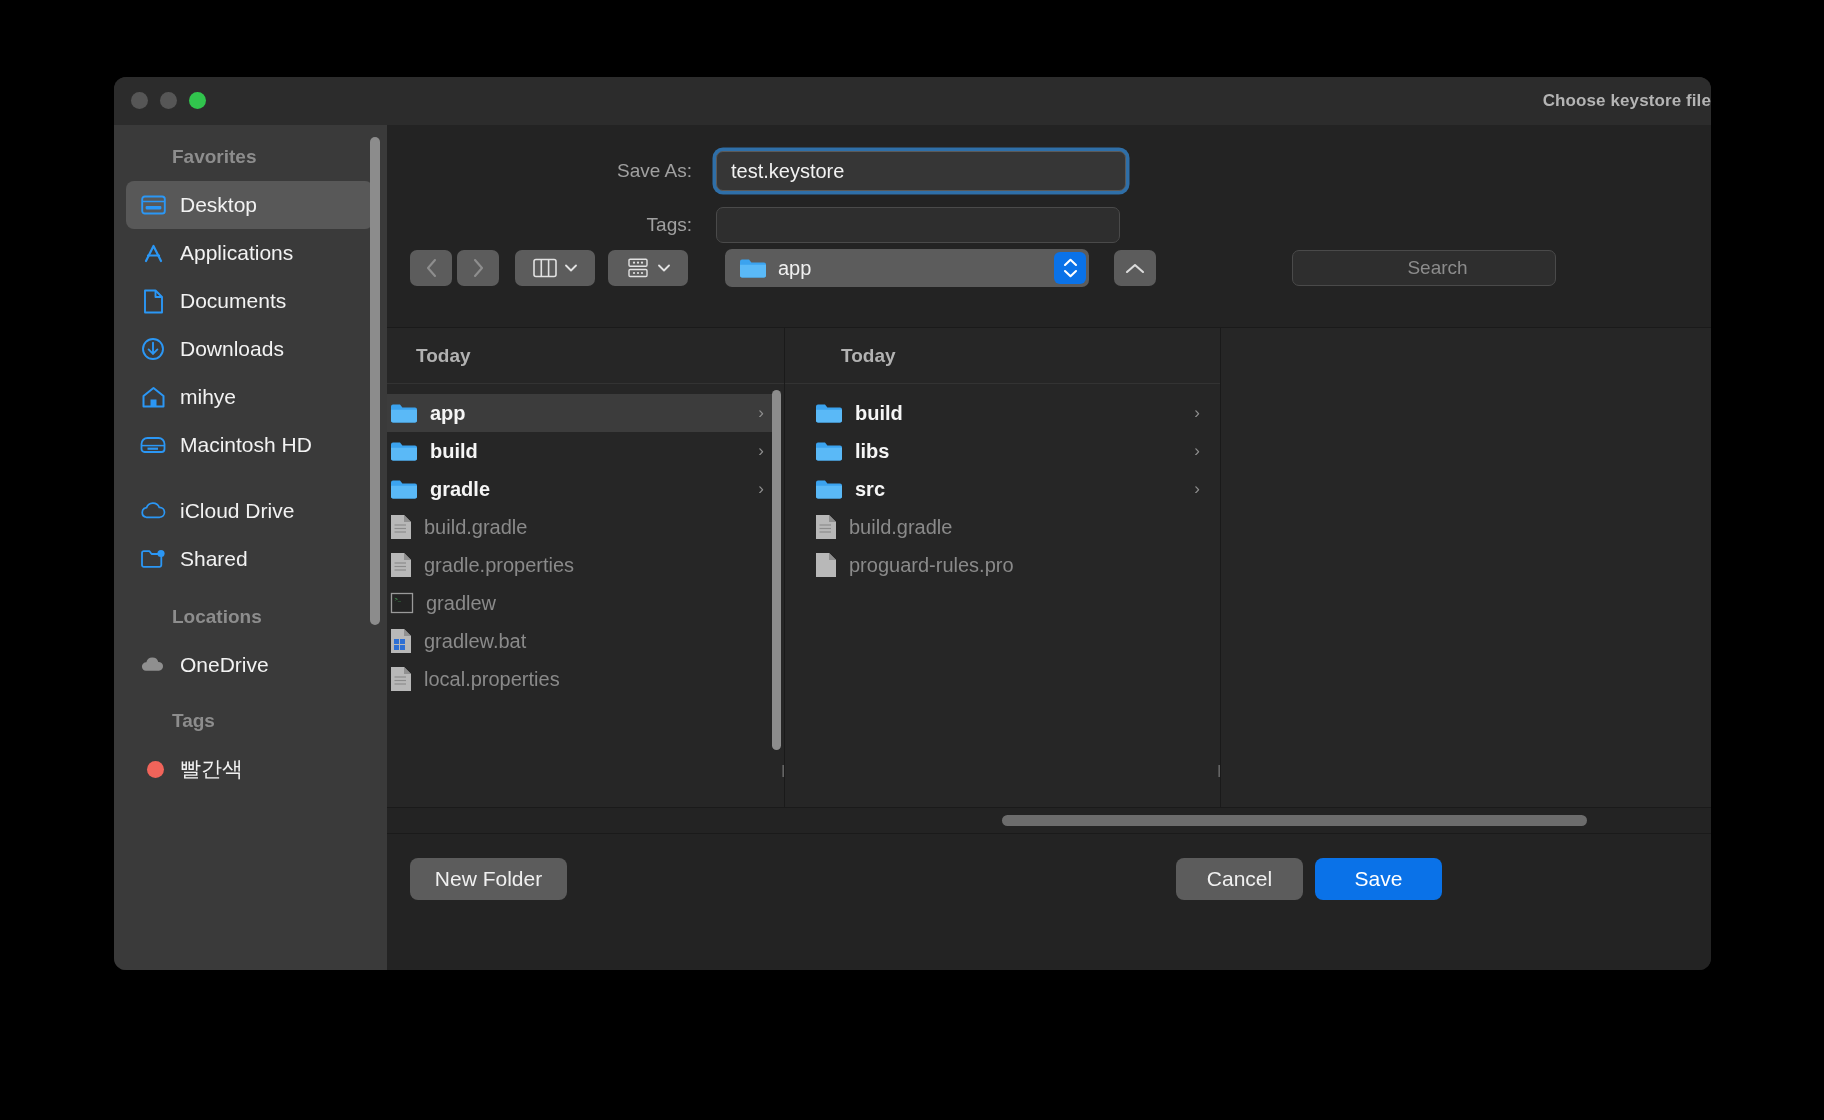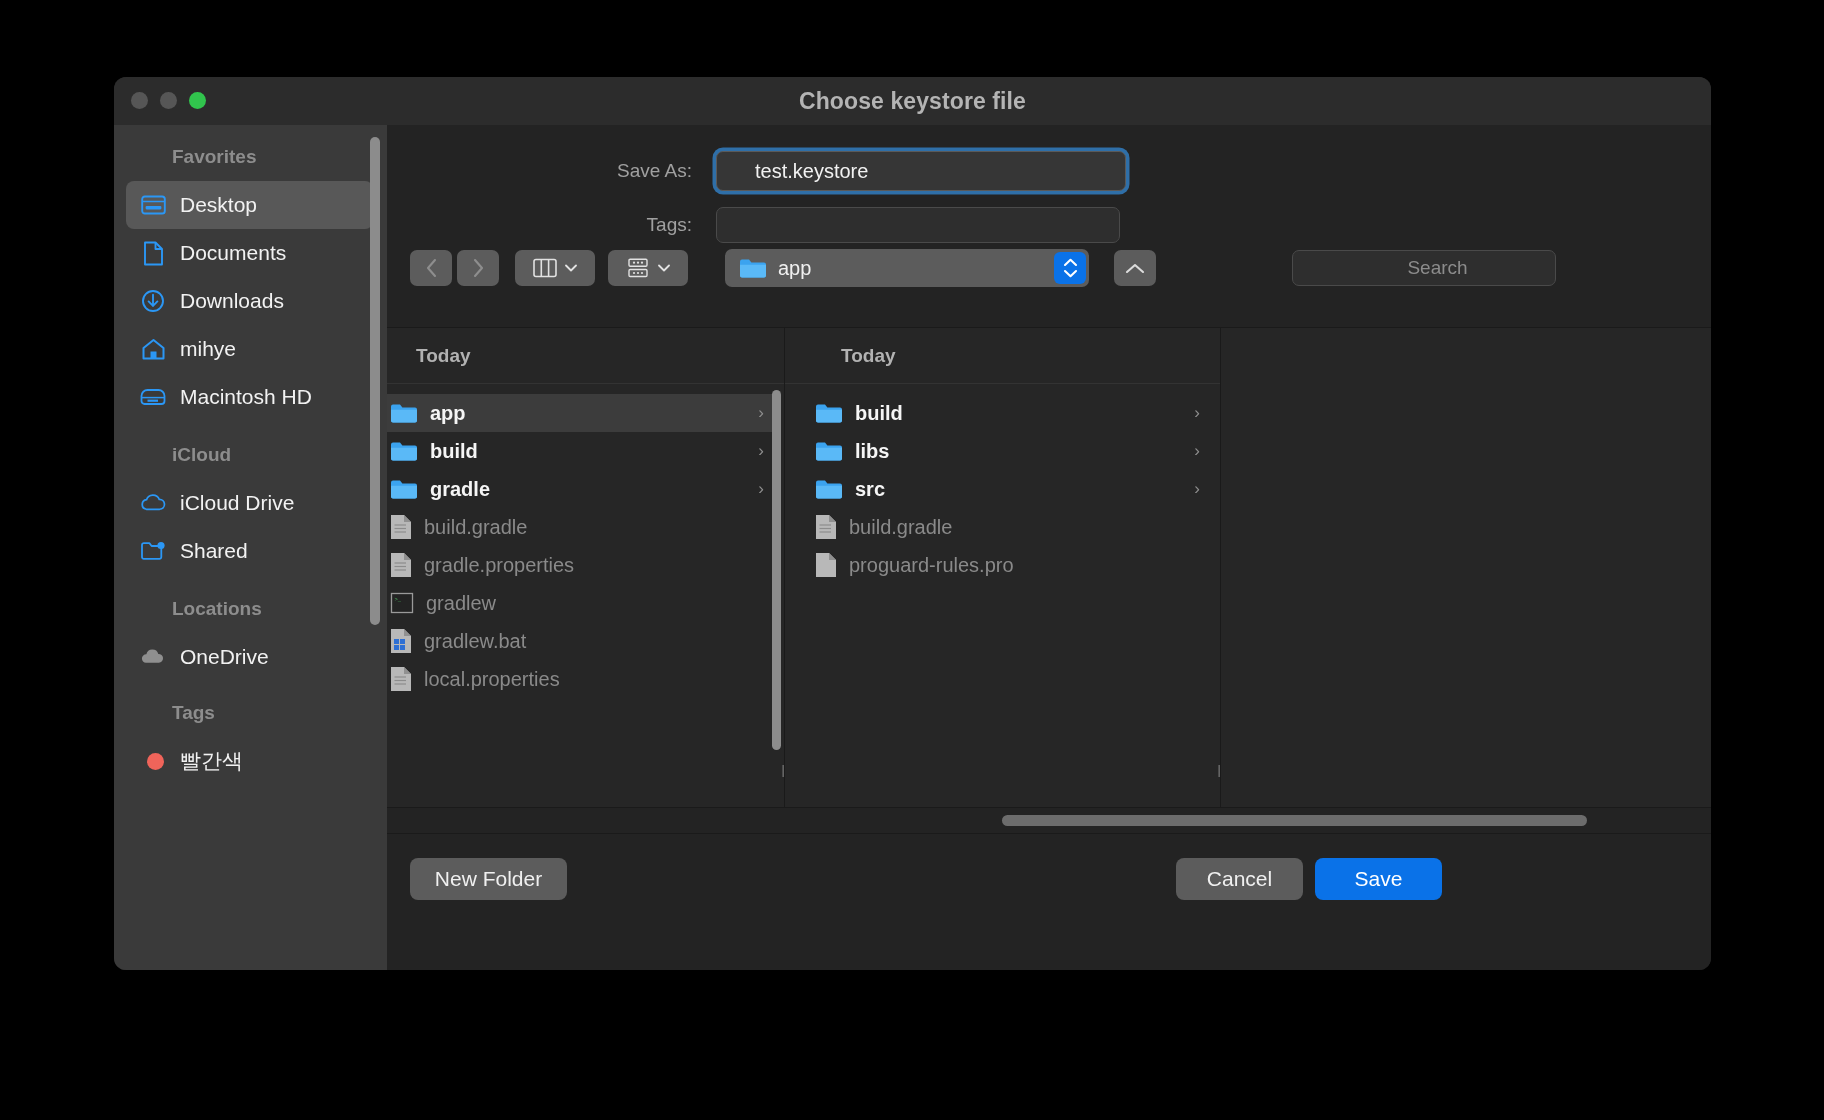--- a/index.html
+++ b/index.html
@@ -27,22 +27,22 @@
     width: 100%; height: 48px;
     background: #2c2c2c;
   }
   #traffic { position: absolute; left: 17px; top: 15px; display: flex; gap: 12px; }
   .light { width: 17px; height: 17px; border-radius: 50%; display: block; }
   .light.close  { background: #565656; }
   .light.min    { background: #565656; }
   .light.zoom   { background: #31c44d; }
   #win-title {
     position: absolute; left: 0; top: 0; width: 100%; height: 48px;
-    line-height: 48px; text-align: center;
-    font-size: 23px; font-weight: bold; color: #b4b4b4;
+    line-height: 48px; text-align: right;
+    font-size: 17px; font-weight: bold; color: #b4b4b4;
     letter-spacing: .1px;
   }
 
   
   #formarea {
     position: absolute; left: 0; top: 48px;
     width: 100%; height: 202px;
     background: #232323;
   }
   .frow { position: absolute; display: flex; align-items: center; }
@@ -61,21 +61,20 @@
     border: 1px solid #5a5a5a;
     box-shadow: 0 0 0 3.5px #2f6fa8;
     display: flex; align-items: center;
   }
   #saveas-input {
     width: 100%; height: 100%;
     background: transparent; border: none; outline: none;
     color: #f2f2f2; font-size: 20px;
     font-family: "Liberation Sans", sans-serif;
     padding: 0 14px;
-    margin-left: 24px;
   }
   #tags-input {
     width: 404px; height: 36px;
     border-radius: 7px;
     background: #2e2e2e;
     border: 1px solid #4a4a4a;
     outline: none;
     color: #ddd; font-size: 18px;
     font-family: "Liberation Sans", sans-serif;
     padding: 0 12px;
@@ -543,20 +542,29 @@
       <span class="sb-ico">
         <svg width="25" height="20" viewBox="0 0 25 20">
           <rect x="1.2" y="1.5" width="22.6" height="17" rx="2.6" fill="none" stroke="#2b97f5" stroke-width="1.9"></rect>
           <rect x="4.6" y="11" width="15.8" height="3.4" rx="1.1" fill="#2b97f5"></rect>
           <line x1="1.2" y1="6.6" x2="23.8" y2="6.6" stroke="#2b97f5" stroke-width="1.5"></line>
         </svg>
       </span>
       <span class="sb-label">Desktop</span>
     </div>
 
+    <div class="sb-item">
+      <span class="sb-ico">
+        <svg width="25" height="23" viewBox="0 0 25 23">
+          <path d="M5 19 L12.5 4 L20 19" fill="none" stroke="#2b97f5" stroke-width="2.2" stroke-linecap="round" stroke-linejoin="round"></path>
+          <line x1="7" y1="13.5" x2="18" y2="13.5" stroke="#2b97f5" stroke-width="2.2" stroke-linecap="round"></line>
+        </svg>
+      </span>
+      <span class="sb-label">Applications</span>
+    </div>
 
     <div class="sb-item">
       <span class="sb-ico">
         <svg width="21" height="25" viewBox="0 0 21 25">
           <path d="M2 1.5 H12.5 L19 8 V23.5 H2 Z" fill="none" stroke="#2b97f5" stroke-width="1.9" stroke-linejoin="round"></path>
           <path d="M12.5 1.5 V8 H19" fill="none" stroke="#2b97f5" stroke-width="1.9" stroke-linejoin="round"></path>
         </svg>
       </span>
       <span class="sb-label">Documents</span>
     </div>
@@ -587,21 +595,20 @@
         <svg width="26" height="18" viewBox="0 0 26 18">
           <path d="M1.5 8 A6 6 0 0 1 7.5 2 H18.5 A6 6 0 0 1 24.5 8 V13 A3 3 0 0 1 21.5 16 H4.5 A3 3 0 0 1 1.5 13 Z" fill="none" stroke="#2b97f5" stroke-width="1.8"></path>
           <line x1="1.5" y1="9.6" x2="24.5" y2="9.6" stroke="#2b97f5" stroke-width="1.5"></line>
           <rect x="7.5" y="11.6" width="10.5" height="2.2" fill="#2b97f5"></rect>
         </svg>
       </span>
       <span class="sb-label">Macintosh HD</span>
     </div>
 
     <div style="height:18px;"></div>
-    <div class="sb-head">iCloud</div>
 
     <div class="sb-item">
       <span class="sb-ico">
         <svg width="27" height="18" viewBox="0 0 27 18">
           <path d="M6.5 15.5 A5 5 0 0 1 6.8 5.6 A7 7 0 0 1 20 5.2 A4.6 4.6 0 0 1 20.5 15.5 Z" fill="none" stroke="#2b97f5" stroke-width="1.8" stroke-linejoin="round"></path>
         </svg>
       </span>
       <span class="sb-label">iCloud Drive</span>
     </div>
 

